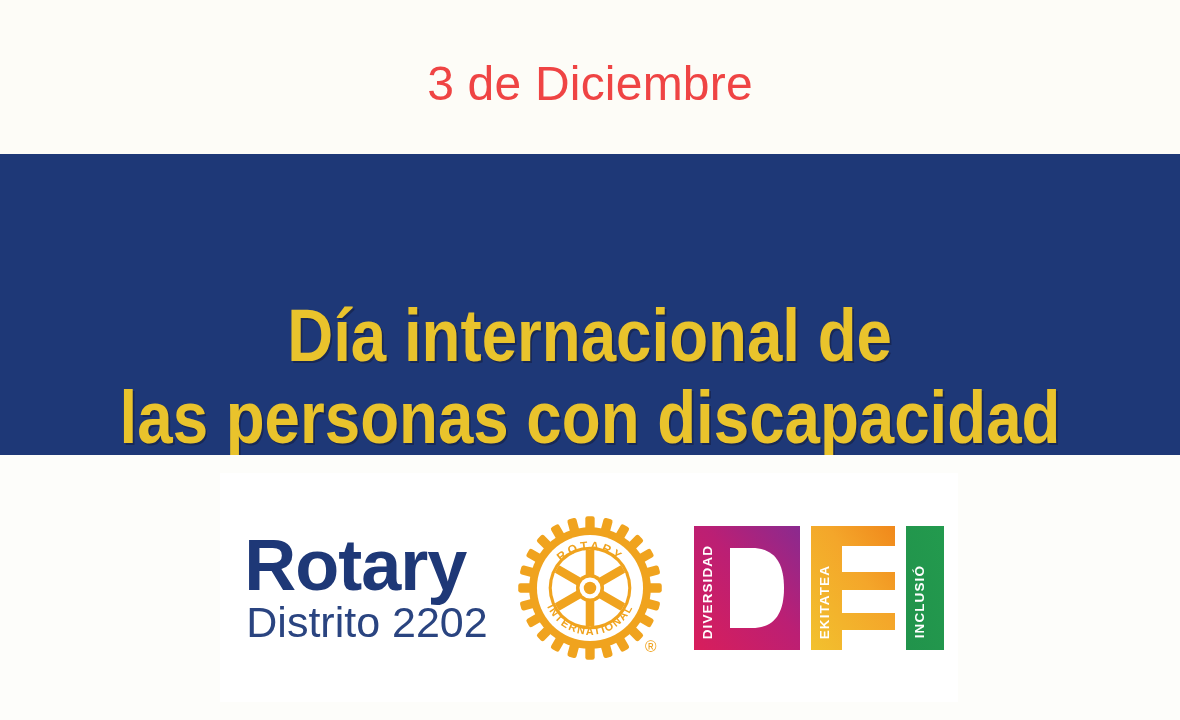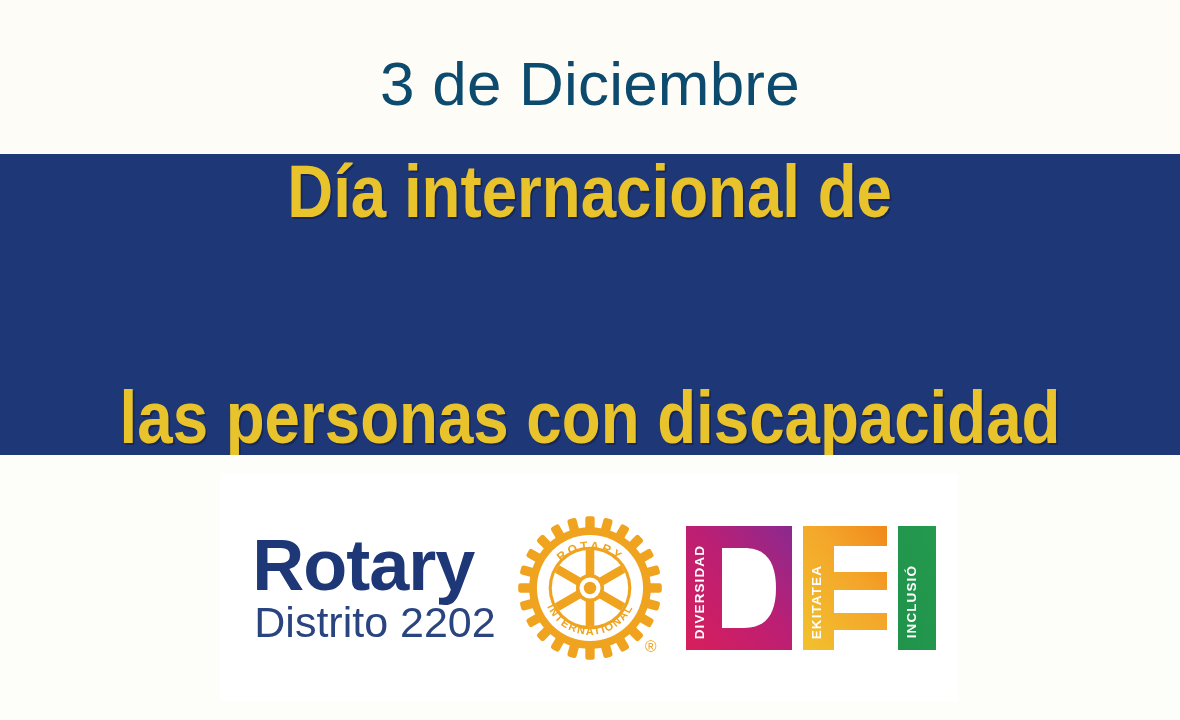--- a/index.html
+++ b/index.html
@@ -18,36 +18,36 @@
   }
 
   
   .date-strip {
     position:absolute;
     left:0; top:0; width:1180px; height:154px;
     background:#fdfcf7;
     display:flex; align-items:center; justify-content:center;
   }
   .date-text {
-    font-size:62px;
+    font-size:48px;
     font-weight:400;
-    color:#0c4a6e;
+    color:#ef4444;
     letter-spacing:0.2px;
     line-height:1;
     padding-bottom:6px;
     margin-top:20px;
   }
 
   
   .banner {
     position:absolute;
     left:0; top:154px; width:1180px; height:301px;
     background:#1e3877;
     display:flex; flex-direction:column;
-    align-items:center; justify-content:space-between;
+    align-items:center; justify-content:flex-end;
     overflow:hidden;
   }
   .banner-line {
     color:#e9c32c;
     font-weight:700;
     line-height:1.02;
     text-align:center;
     white-space:nowrap;
     text-shadow:2px 2px 0 rgba(20,28,60,0.55);
     transform:scaleX(0.86);
@@ -59,21 +59,21 @@
   
   .logo-card {
     position:absolute;
     left:220px; top:473px;
     width:738px; height:229px;
     background:#ffffff;
     display:flex; align-items:center; justify-content:center;
   }
   .logo-row {
     display:flex; align-items:center; justify-content:center;
-    gap:0px;
+    gap:8px;
     padding-left:10px;
   }
 
   
   .rotary-word {
     display:flex; flex-direction:column;
     align-items:flex-start;
     margin-right:16px;
   }
   .rotary-name {

